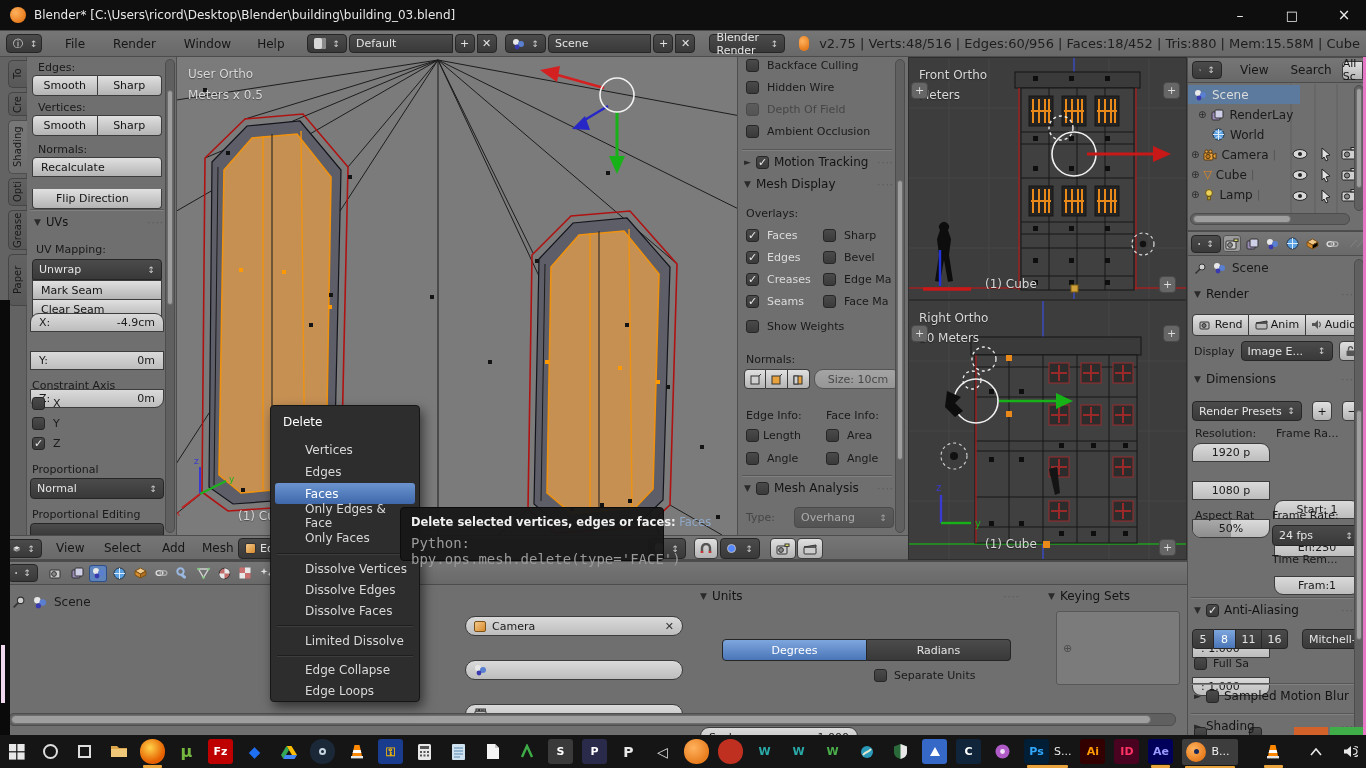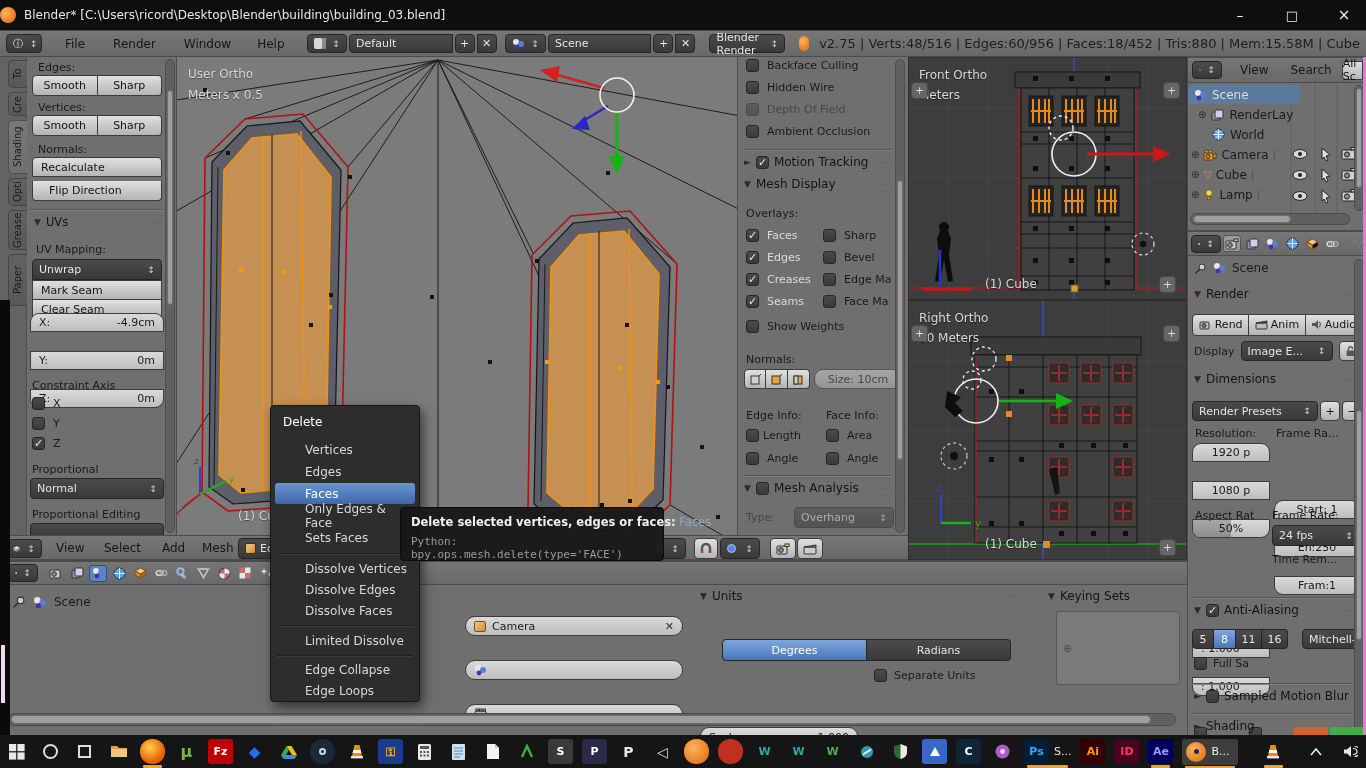--- a/index.html
+++ b/index.html
@@ -37,21 +37,21 @@
   .msep{position:absolute;left:6px;right:6px;height:1px;background:#1e1e1e;box-shadow:0 1px 0 #3d3d3d}
   .tb-ico{width:25px;height:25px;border-radius:4px;display:flex;align-items:center;justify-content:center;color:#fff;font-size:11px;font-weight:bold;flex:none;position:relative}
   .tb-underline::after{content:"";position:absolute;left:3px;right:3px;bottom:-4px;height:3px;background:#e8a33d;border-radius:1px}
   .mono{font-family:"DejaVu Sans Mono","Liberation Mono",monospace}
 </style>
 </head>
 <body>
 
 <div id="screen">
 
-  <div class="a row" style="left:0;top:0;width:1366px;height:30px;background:#0e0e0e;color:#e8e8e8;gap:8px">
+  <div class="a row" style="left:0;top:0;width:1366px;height:30px;background:#0e0e0e;color:#e8e8e8;padding-left:10px;gap:8px">
     <span style="width:16px;height:16px;border-radius:8px;background:radial-gradient(circle at 35% 35%,#ffb25e,#e87d1e 70%);display:inline-block"></span>
     <span style="font-size:12px">Blender* [C:\Users\ricord\Desktop\Blender\building\building_03.blend]</span>
     <span style="flex:1"></span>
     <span style="width:44px;text-align:center;font-size:14px">–</span>
     <span style="width:44px;text-align:center;font-size:13px">□</span>
     <span style="width:44px;text-align:center;font-size:15px">×</span>
   </div>
 
   <div class="a hdr row" style="left:0;top:30px;width:1366px;height:27px;padding:0 6px;gap:2px">
     <span class="btn-dark" style="height:19px;width:36px;gap:3px">
@@ -205,21 +205,21 @@
       <span class="btn" style="flex:1;height:21px;border-radius:4px 0 0 4px">Smooth</span>
       <span class="btn" style="flex:1;height:21px;border-radius:0 4px 4px 0;border-left:none">Sharp</span>
     </div>
     <span class="a" style="left:38px;top:44px">Vertices:</span>
     <div class="a row" style="left:32px;top:58px;width:130px;height:21px">
       <span class="btn" style="flex:1;height:21px;border-radius:4px 0 0 4px">Smooth</span>
       <span class="btn" style="flex:1;height:21px;border-radius:0 4px 4px 0;border-left:none">Sharp</span>
     </div>
     <span class="a" style="left:38px;top:86px">Normals:</span>
     <span class="btn a" style="left:32px;top:100px;width:130px;height:20px;border-radius:4px 4px 0 0;justify-content:flex-start;padding-left:8px">Recalculate</span>
-    <span class="btn a" style="left:32px;top:124px;width:130px;height:20px;border-radius:0 0 4px 4px;border-top:none;justify-content:flex-start;padding-left:16px">Flip Direction</span>
+    <span class="btn a" style="left:32px;top:132px;width:130px;height:20px;border-radius:0 0 4px 4px;border-top:none;justify-content:flex-start;padding-left:23px">Flip Direction</span>
     <div class="hline a" style="left:30px;top:152px;width:134px"></div>
     <div class="ptitle a" style="left:34px;top:158px;width:130px">
         <span class="tri">▼</span>
         <span>UVs</span>
         <span class="dots" style="margin-left:auto">····</span>
       </div>
     <span class="a" style="left:36px;top:186px">UV Mapping:</span>
     <span class="btn-dark a" style="left:32px;top:202px;width:130px;height:21px;border-radius:4px 4px 0 0">
         <span>Unwrap</span>
         <span class="updn">↕</span>
@@ -805,21 +805,21 @@
             <rect x="1.5" y="5.5" width="8" height="5.5" rx="1" fill="#555"></rect>
             <path d="M3.5,5.5 V4 a2,2.4 0 0 1 4,0" fill="none" stroke="#555" stroke-width="1.4"></path>
           </svg>
         </span>
     </div>
     <div class="ptitle a" style="left:6px;top:141px;width:164px">
         <span class="tri">▼</span>
         <span style="font-size:12px">Dimensions</span>
         <span class="dots" style="margin-left:auto">····</span>
       </div>
-    <div class="a row" style="left:4px;top:168px;width:170px;height:24px;gap:2px">
+    <div class="a row" style="left:4px;top:168px;width:170px;height:24px;gap:10px">
       <span class="btn-dark" style="flex:1;height:20px">
           <span>Render Presets</span>
           <span class="updn">↕</span>
         </span>
       <span class="btn" style="width:20px;height:20px">+</span>
       <span class="btn" style="width:20px;height:20px">−</span>
     </div>
     <span class="a" style="left:7px;top:196px">Resolution:</span>
     <span class="a" style="left:88px;top:196px">Frame Ra...</span>
     <div class="num a" style="left:4px;top:212px;width:78px;height:19px;border-radius:9px 9px 0 0;justify-content:center">
@@ -1072,21 +1072,21 @@
     <div class="mi" style="top:55px">
         <span>Edges</span>
       </div>
     <div class="mi sel" style="top:77px">
         <span>Faces</span>
       </div>
     <div class="mi" style="top:99px">
         <span>Only Edges &amp; Face</span>
       </div>
     <div class="mi" style="top:121px">
-        <span>Sets Faces</span>
+        <span>Only Faces</span>
       </div>
     <div class="msep" style="top:147px"></div>
     <div class="mi" style="top:152px">
         <span>Dissolve Vertices</span>
       </div>
     <div class="mi" style="top:173px">
         <span>Dissolve Edges</span>
       </div>
     <div class="mi" style="top:194px">
         <span>Dissolve Faces</span>
@@ -1099,21 +1099,21 @@
     <div class="mi" style="top:253px">
         <span>Edge Collapse</span>
       </div>
     <div class="mi" style="top:274px">
         <span>Edge Loops</span>
       </div>
   </div>
 
   <div class="a" style="left:400px;top:507px;width:264px;height:54px;background:rgba(24,24,24,.96);border:1px solid #0c0c0c;border-radius:4px;z-index:60;padding:7px 10px">
     <div style="white-space:nowrap"><span style="color:#f0f0f0;font-size:11.5px;font-weight:bold">Delete selected vertices, edges or faces:</span> <span style="color:#8fa8c8;font-size:11.5px">Faces</span></div>
-    <div style="margin-top:6px"><span class="mono" style="color:#9a9a9a;font-size:11px">Python: bpy.ops.mesh.delete(type='FACE')</span></div>
+    <div style="margin-top:6px"><span class="mono" style="color:#9a9a9a;font-size:14px">Python: bpy.ops.mesh.delete(type='FACE')</span></div>
   </div>
 
   <div class="a" style="left:0;top:300px;width:10px;height:435px;background:#0a0a0a;z-index:40"></div>
   <div class="a" style="left:1px;top:645px;width:4px;height:58px;background:#f0d8ee;z-index:41"></div>
   <div class="a" style="left:1363px;top:57px;width:3px;height:678px;background:#e878c8;z-index:41"></div>
   <div class="a" style="left:1294px;top:727px;width:34px;height:8px;background:#d2622a;z-index:41"></div>
   <div class="a" style="left:1330px;top:727px;width:33px;height:8px;background:#3fae49;z-index:41"></div>
 
   <div class="a row" style="left:0;top:735px;width:1366px;height:33px;background:#151515;z-index:80;padding:0 4px;gap:9px">
     <span class="tb-ico">

